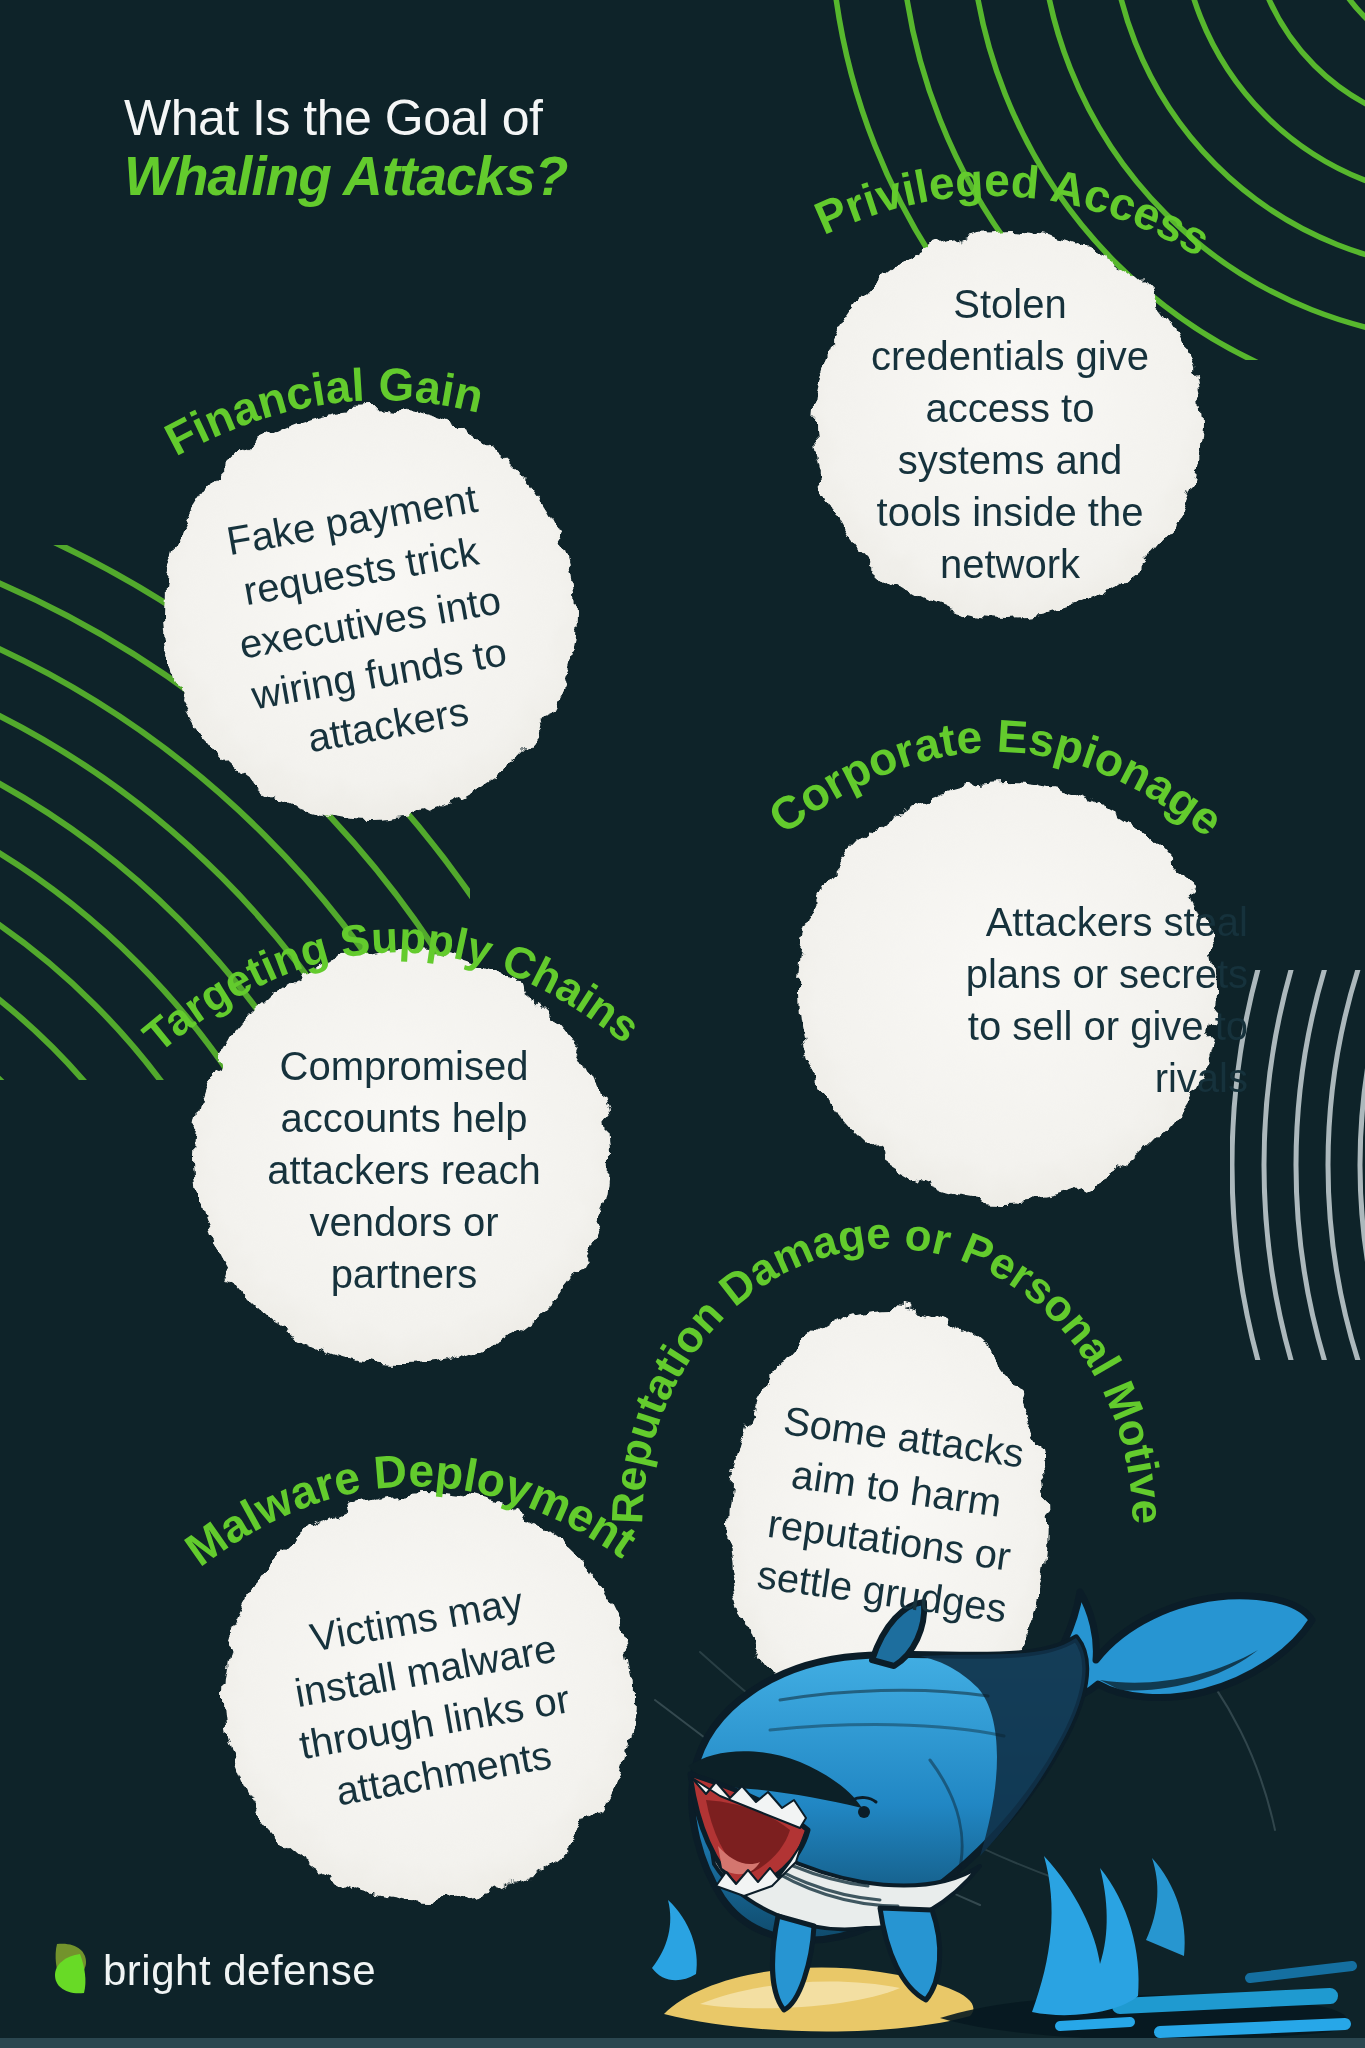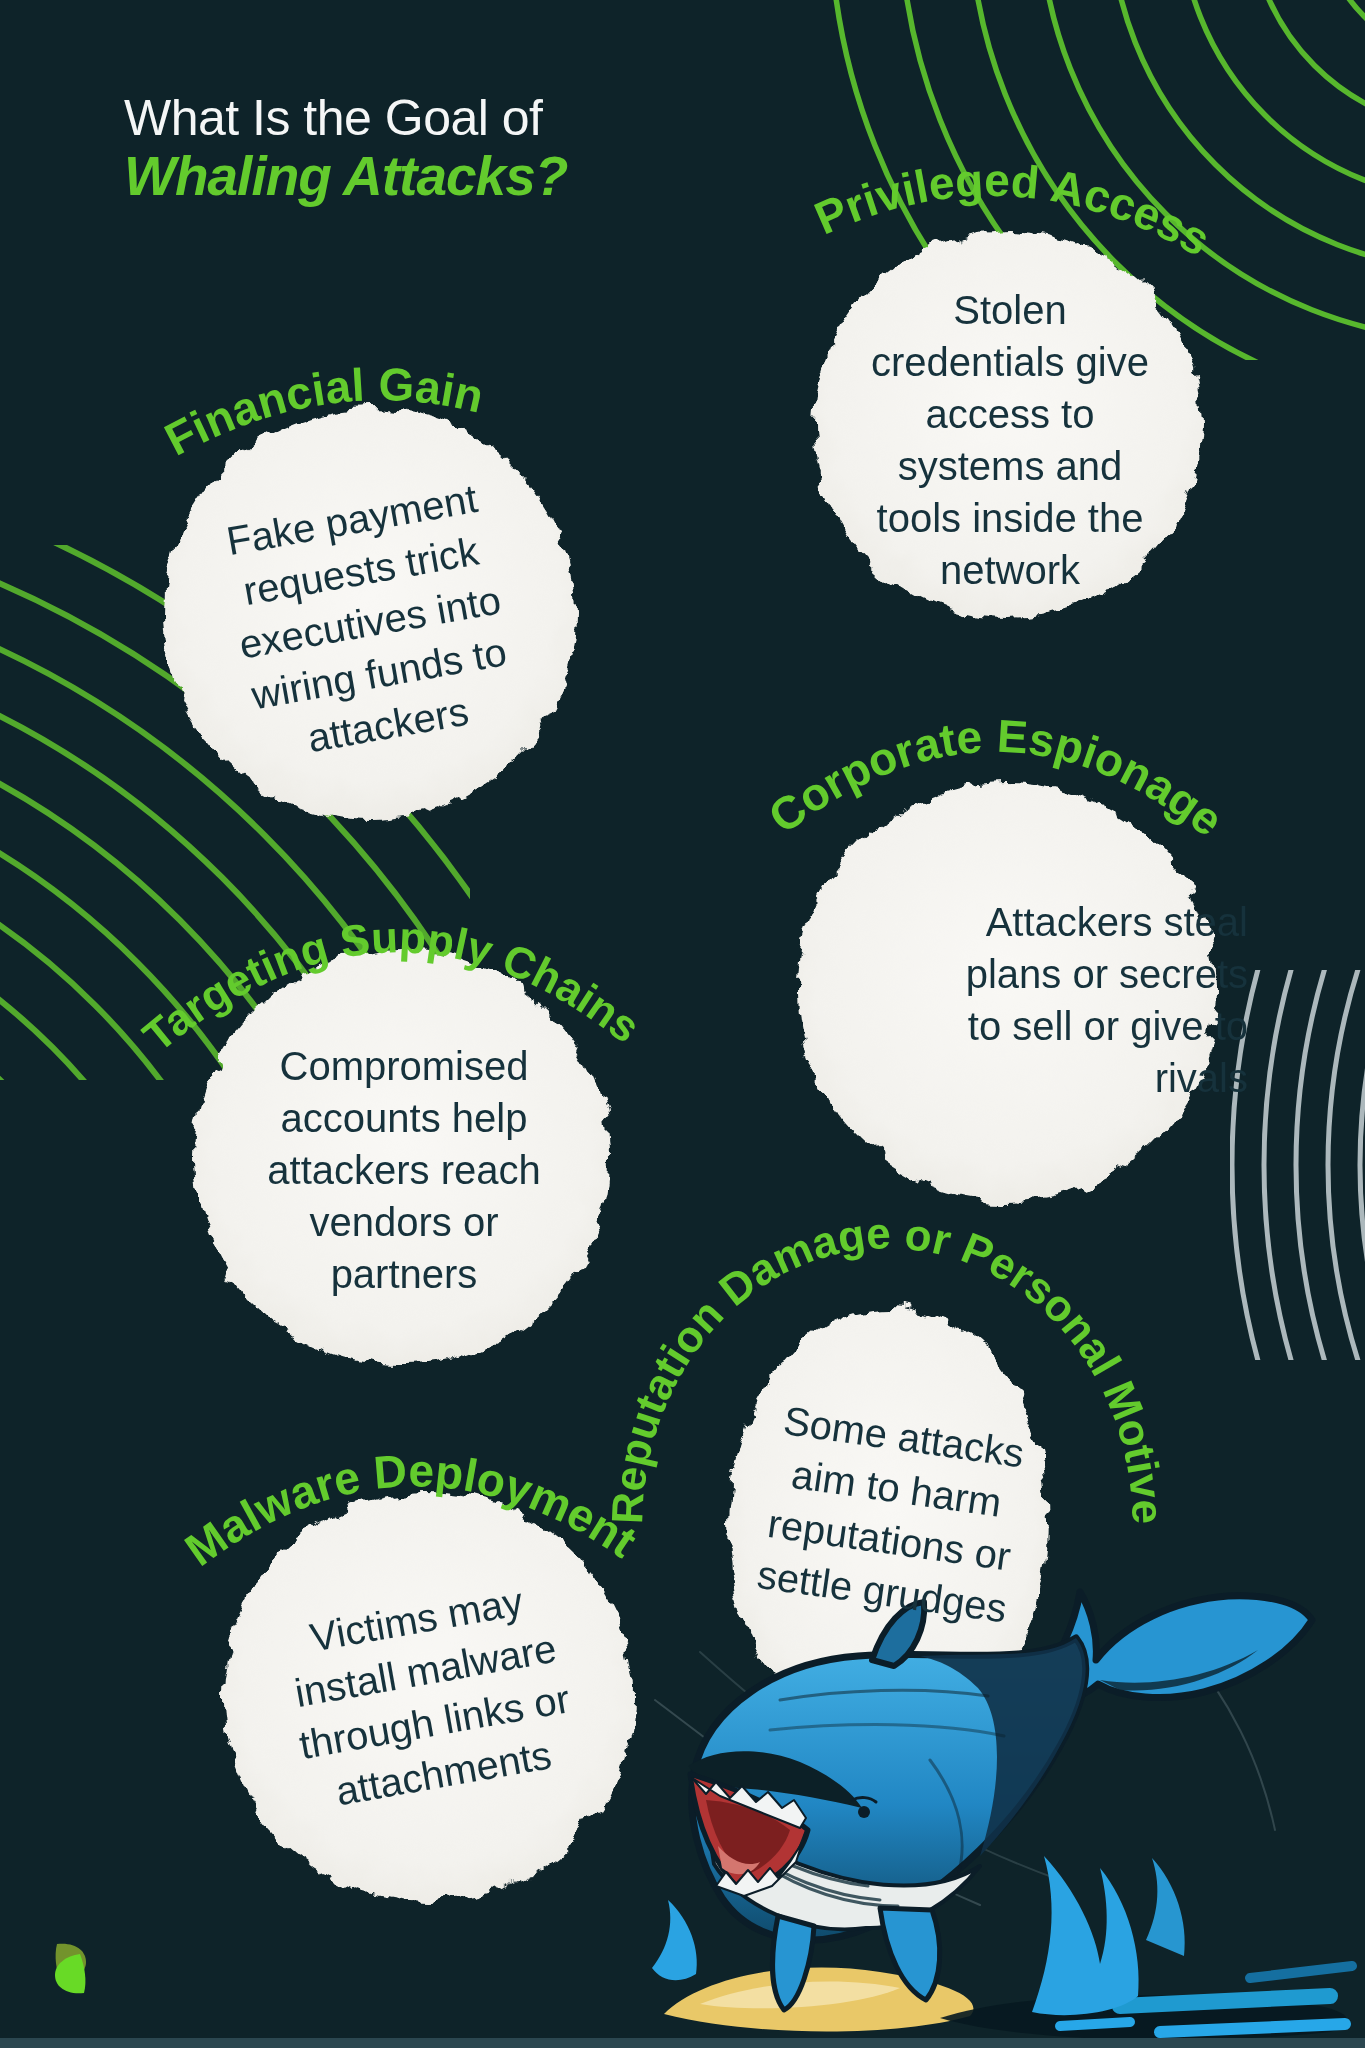--- a/index.html
+++ b/index.html
@@ -185,24 +185,25 @@
     <rect x="0" y="2038" width="1365" height="10" fill="#2b4750"></rect>
   </svg>
 
   <div class="title">
     <div class="title-line1">What Is the Goal of</div>
     <div class="title-line2">Whaling Attacks?</div>
   </div>
 
   <div class="blob-text rot-neg" style="left:155px;top:492px;width:430px;">Fake payment<br>requests trick<br>executives into<br>wiring funds to<br>attackers</div>
 
-  <div class="blob-text" style="left:770px;top:278px;width:480px;margin-top:6px;">Stolen<br>credentials give<br>access to<br>systems and<br>tools inside the<br>network</div>
+  <div class="blob-text" style="left:770px;top:278px;width:480px;">Stolen<br>credentials give<br>access to<br>systems and<br>tools inside the<br>network</div>
 
   <div class="blob-text" style="left:174px;top:1040px;width:460px;">Compromised<br>accounts help<br>attackers reach<br>vendors or<br>partners</div>
 
   <div class="blob-text" style="left:768px;top:896px;width:480px;text-align:right;">Attackers steal<br>plans or secrets<br>to sell or give to<br>rivals</div>
 
   <div class="blob-text rot-neg" style="left:198px;top:1592px;width:464px;">Victims may<br>install malware<br>through links or<br>attachments</div>
 
   <div class="blob-text rot-pos" style="left:668px;top:1410px;width:450px;">Some attacks<br>aim to harm<br>reputations or<br>settle grudges</div>
 
+  <div class="wordmark">bright defense</div>
 
 </div>
 
 </body></html>

